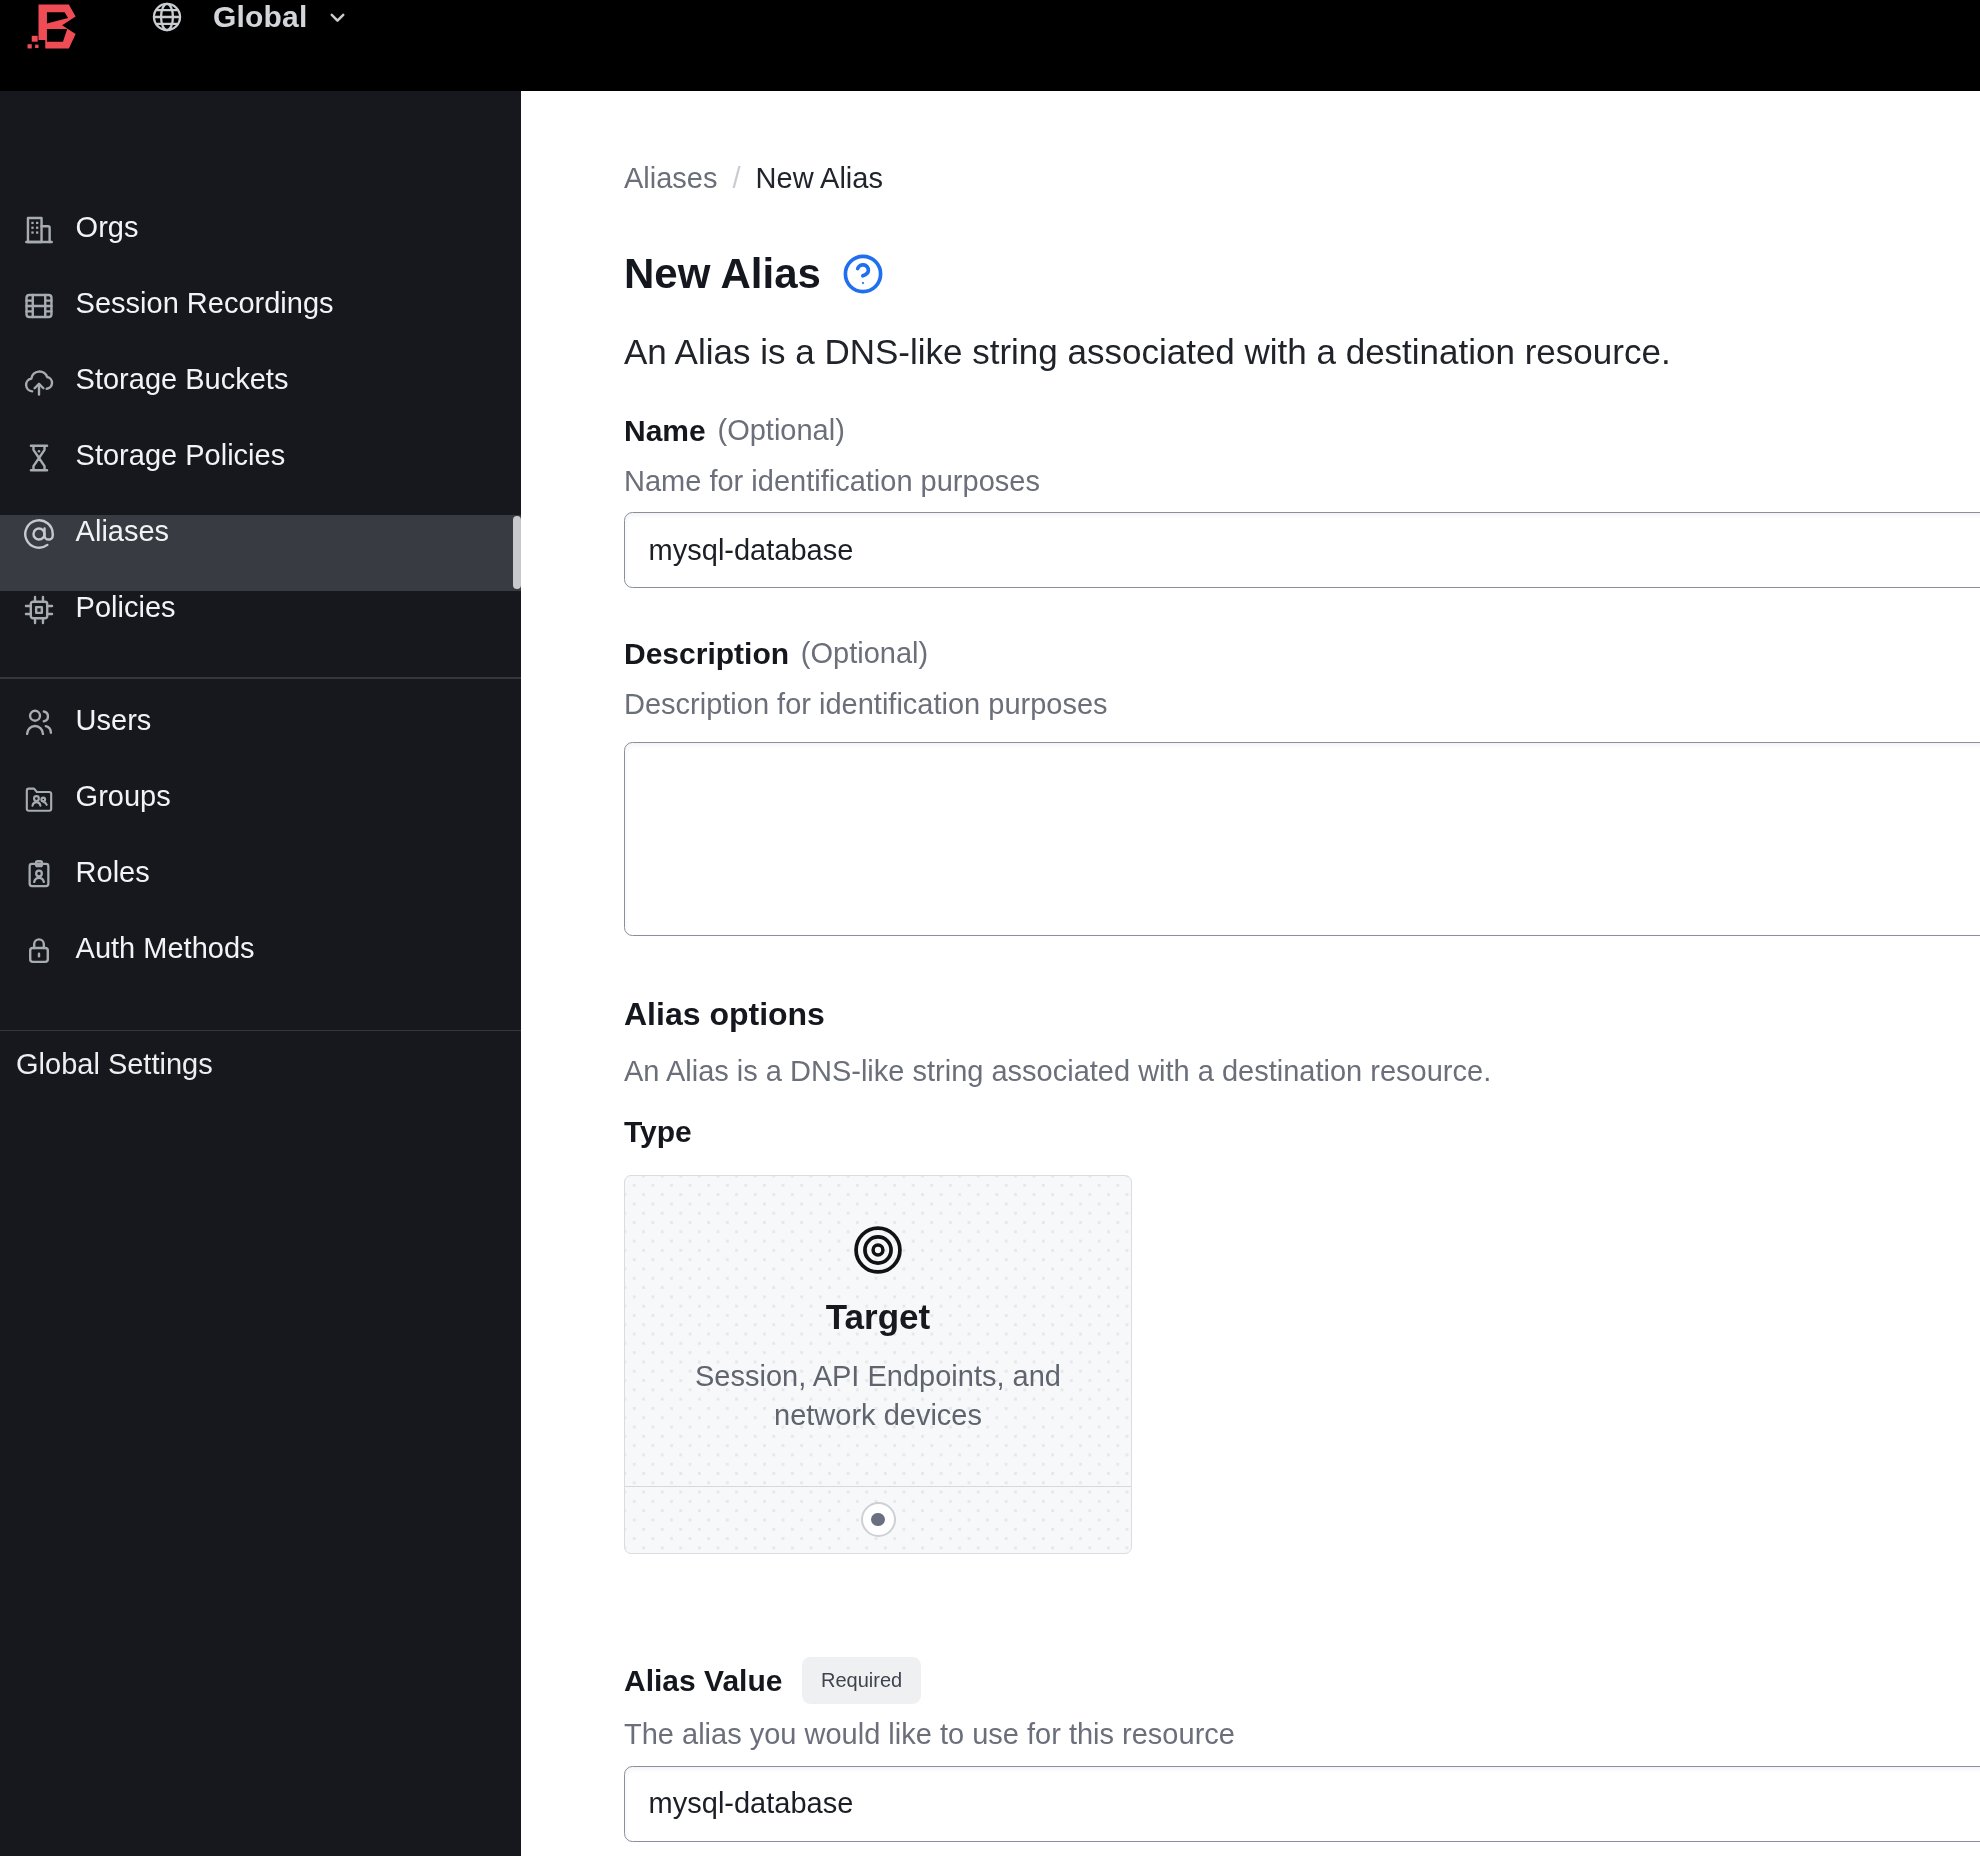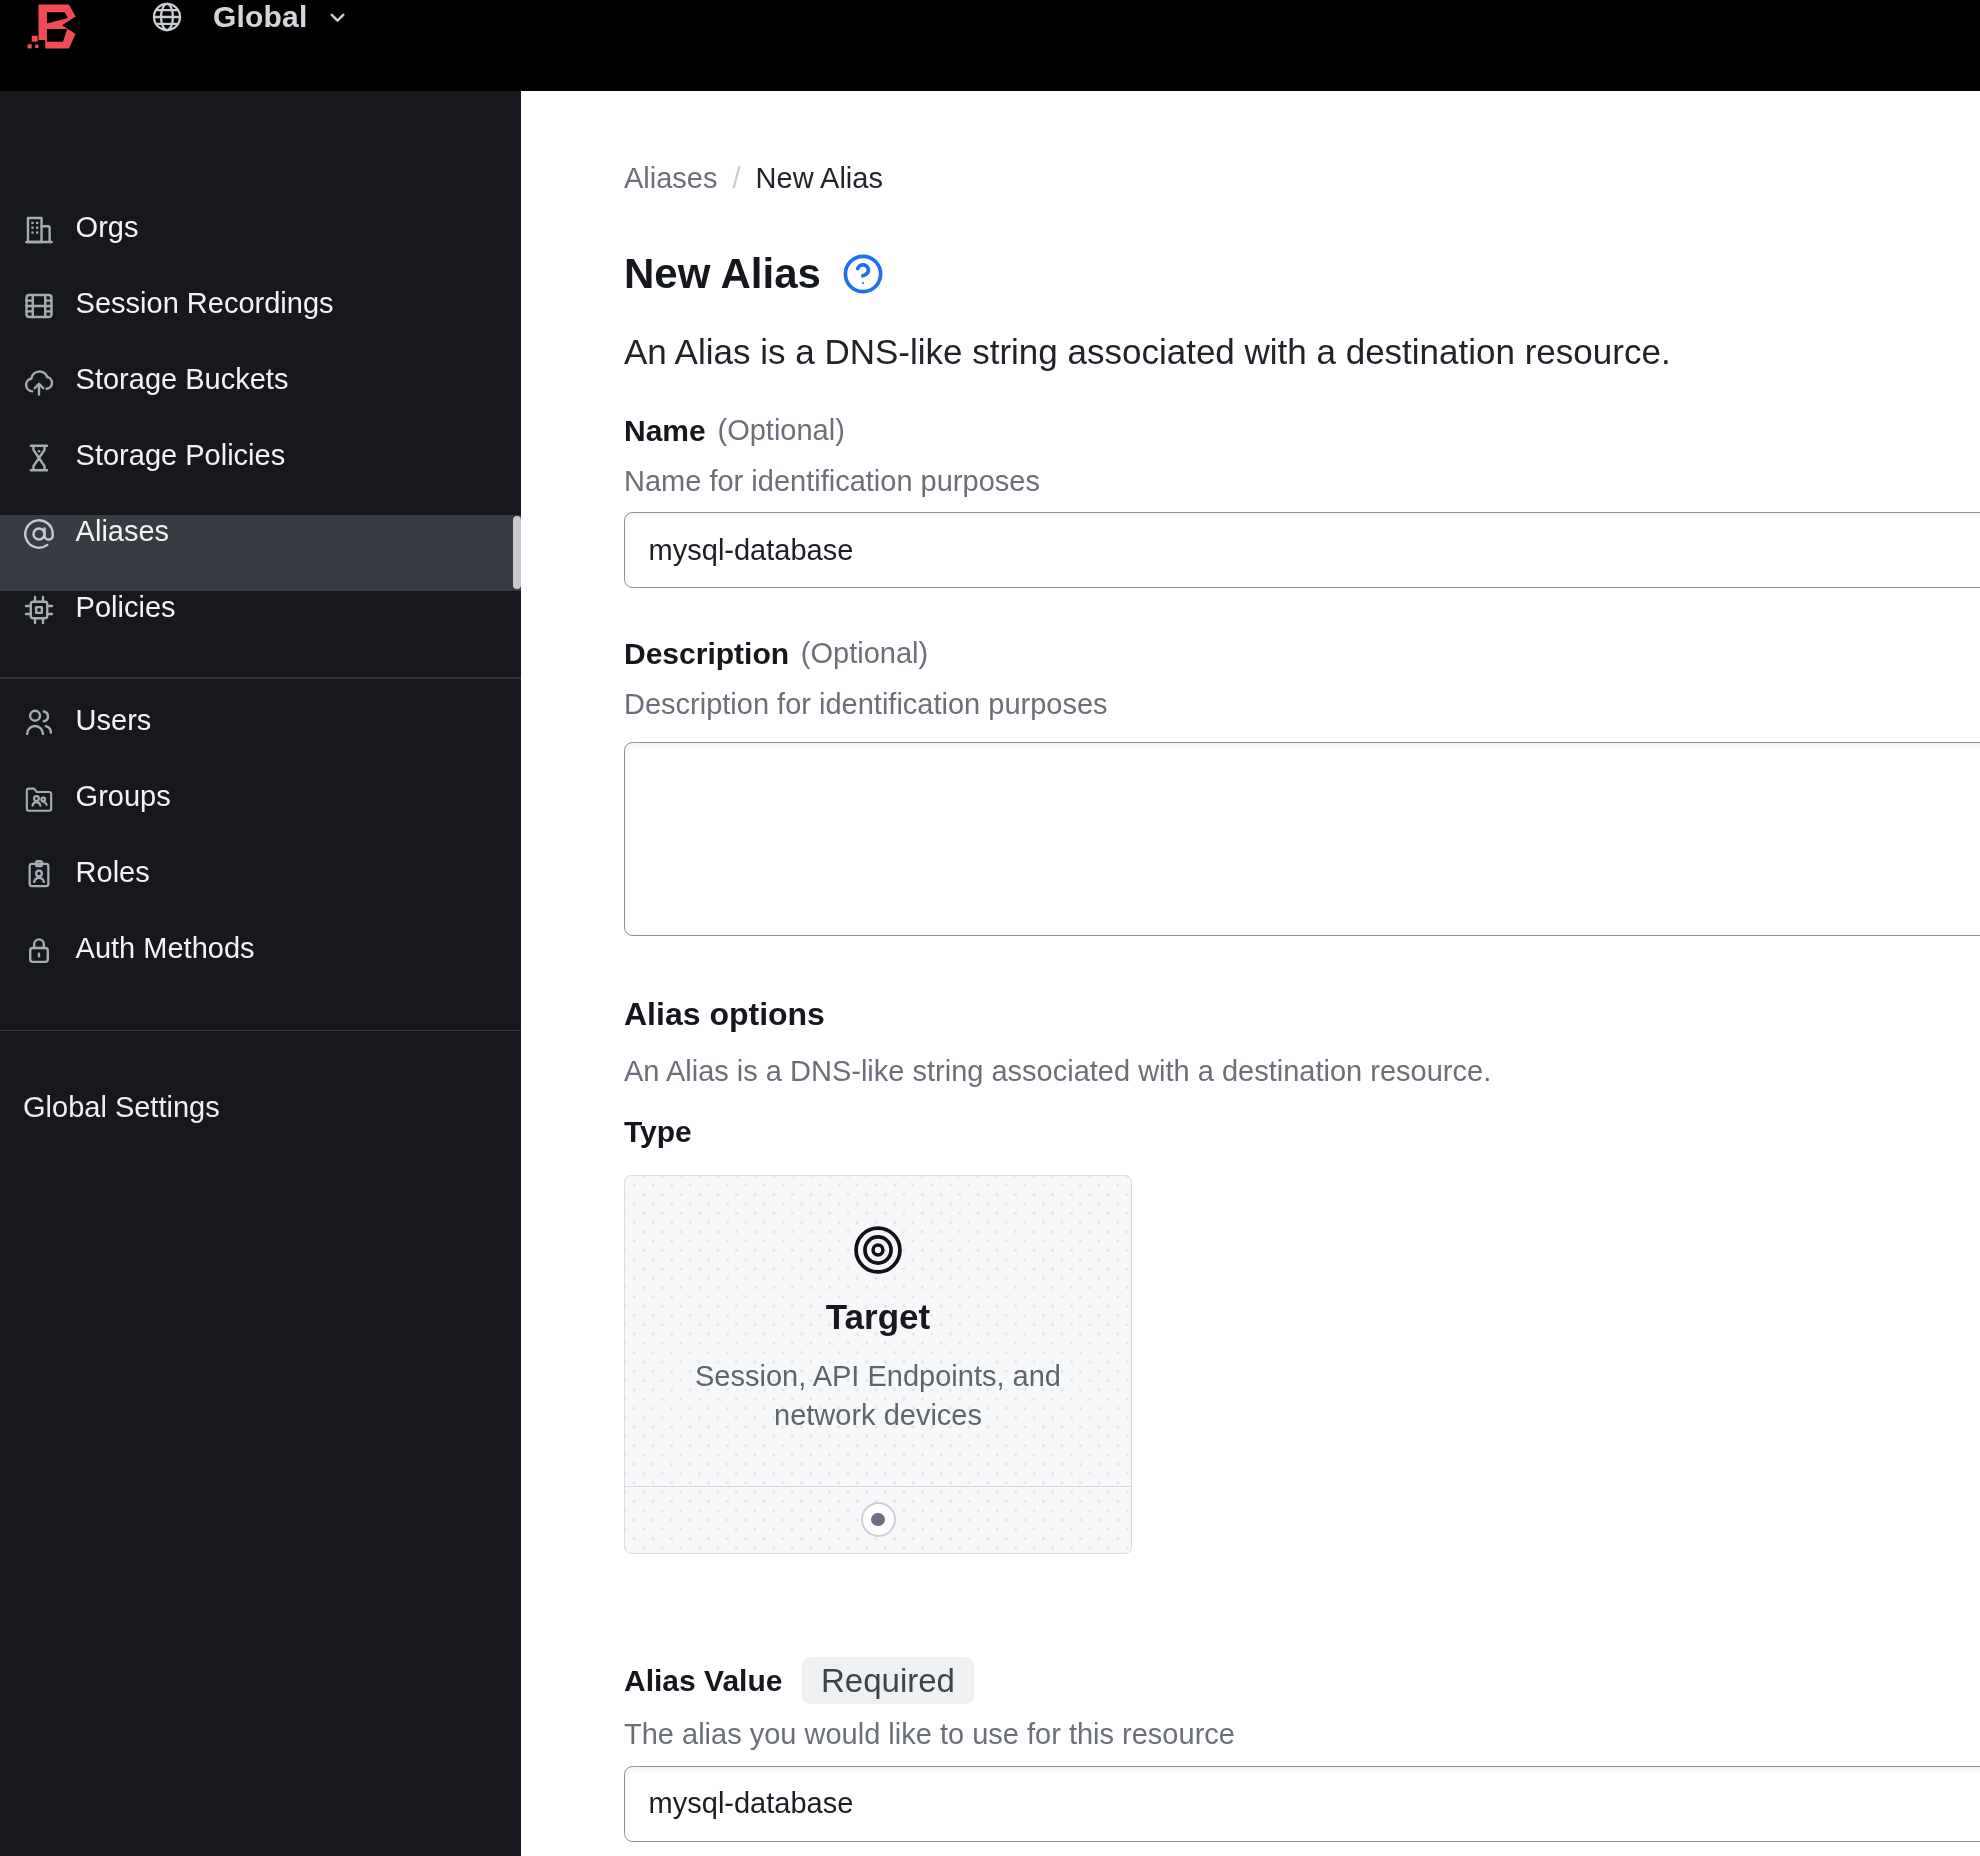--- a/index.html
+++ b/index.html
@@ -28,41 +28,41 @@
   .nav-primary { padding-top:120px; }
   .nav-item { height:76px; display:flex; align-items:flex-start; padding-left:20px; font-size:29px; cursor:pointer; }
   .nav-item .icon-box { width:37px; height:37px; flex:0 0 37px; display:flex; align-items:center; justify-content:center; color:#a7abb2; }
   .nav-item .icon-box svg { width:34px; height:34px; }
   .nav-item .nav-label { margin-left:18.6px; color:#f2f3f5; }
   .nav-item.active { background:#383b42; }
   .nav-item.active .icon-box { color:#c6c9ce; }
   .sidebar-div { border:none; height:1.7px; background:#34373e; width:100%; }
   .div-1 { margin:10px 0 25px 0; }
   .div-2 { margin:22px 0 17px 0; }
-  .global-settings { height:76px; display:flex; align-items:flex-end; padding-left:23px; font-size:29px; color:#eceef0; cursor:pointer; }
+  .global-settings { height:76px; display:flex; align-items:flex-start; padding-left:16px; font-size:29px; color:#eceef0; cursor:pointer; }
   .scroll-thumb { position:absolute; right:0; top:425px; width:8.4px; height:73px; background:#c7c9cd; border-radius:5px; }
 
   
   .main { flex:1; background:#ffffff; padding:69px 0 0 103px; overflow:hidden; }
   .breadcrumb { display:flex; align-items:center; font-size:29px; line-height:37px; }
   .breadcrumb .crumb-link { color:#6a6f7a; text-decoration:none; cursor:pointer; }
   .breadcrumb .crumb-sep { color:#c9ccd2; margin:0 15px; }
   .breadcrumb .crumb-current { color:#20242b; }
 
   .title-row { margin-top:51px; display:flex; align-items:center; }
   h1.page-title { font-size:42px; line-height:52px; font-weight:700; color:#14171d; }
   .help-icon { width:44px; height:44px; margin-left:20px; color:#1f6fee; cursor:pointer; flex:0 0 44px; }
 
   .intro { margin-top:30px; font-size:35px; line-height:44px; color:#20242a; }
 
   .form-col { width:1528px; }
   .field-label-row { display:flex; align-items:center; }
   .field-label { font-size:30px; line-height:39px; font-weight:700; color:#14171d; }
   .optional-tag { font-size:29px; color:#6a6f7a; font-weight:400; margin-left:11.8px; }
-  .required-badge { margin-left:20px; background:#eef0f2; color:#3e434e; font-size:33px; line-height:27px; padding:10px 18.6px; border-radius:8.4px; }
+  .required-badge { margin-left:20px; background:#eef0f2; color:#3e434e; font-size:20px; line-height:27px; padding:10px 18.6px; border-radius:8.4px; }
   .helper { margin-top:13.5px; font-size:29px; line-height:35px; color:#6a6f7a; }
   .text-input, .text-area {
     display:block; margin-top:13.5px; width:100%;
     border:1.7px solid #8a8f9b; border-radius:8.4px; background:#fff;
     font-family:"Liberation Sans","DejaVu Sans",sans-serif;
     font-size:29px; color:#1b1e25; padding:0 23.6px;
     box-shadow: inset 0 2.5px 5px rgba(16,22,35,.05);
     outline:none;
   }
   .text-input { height:76px; }

